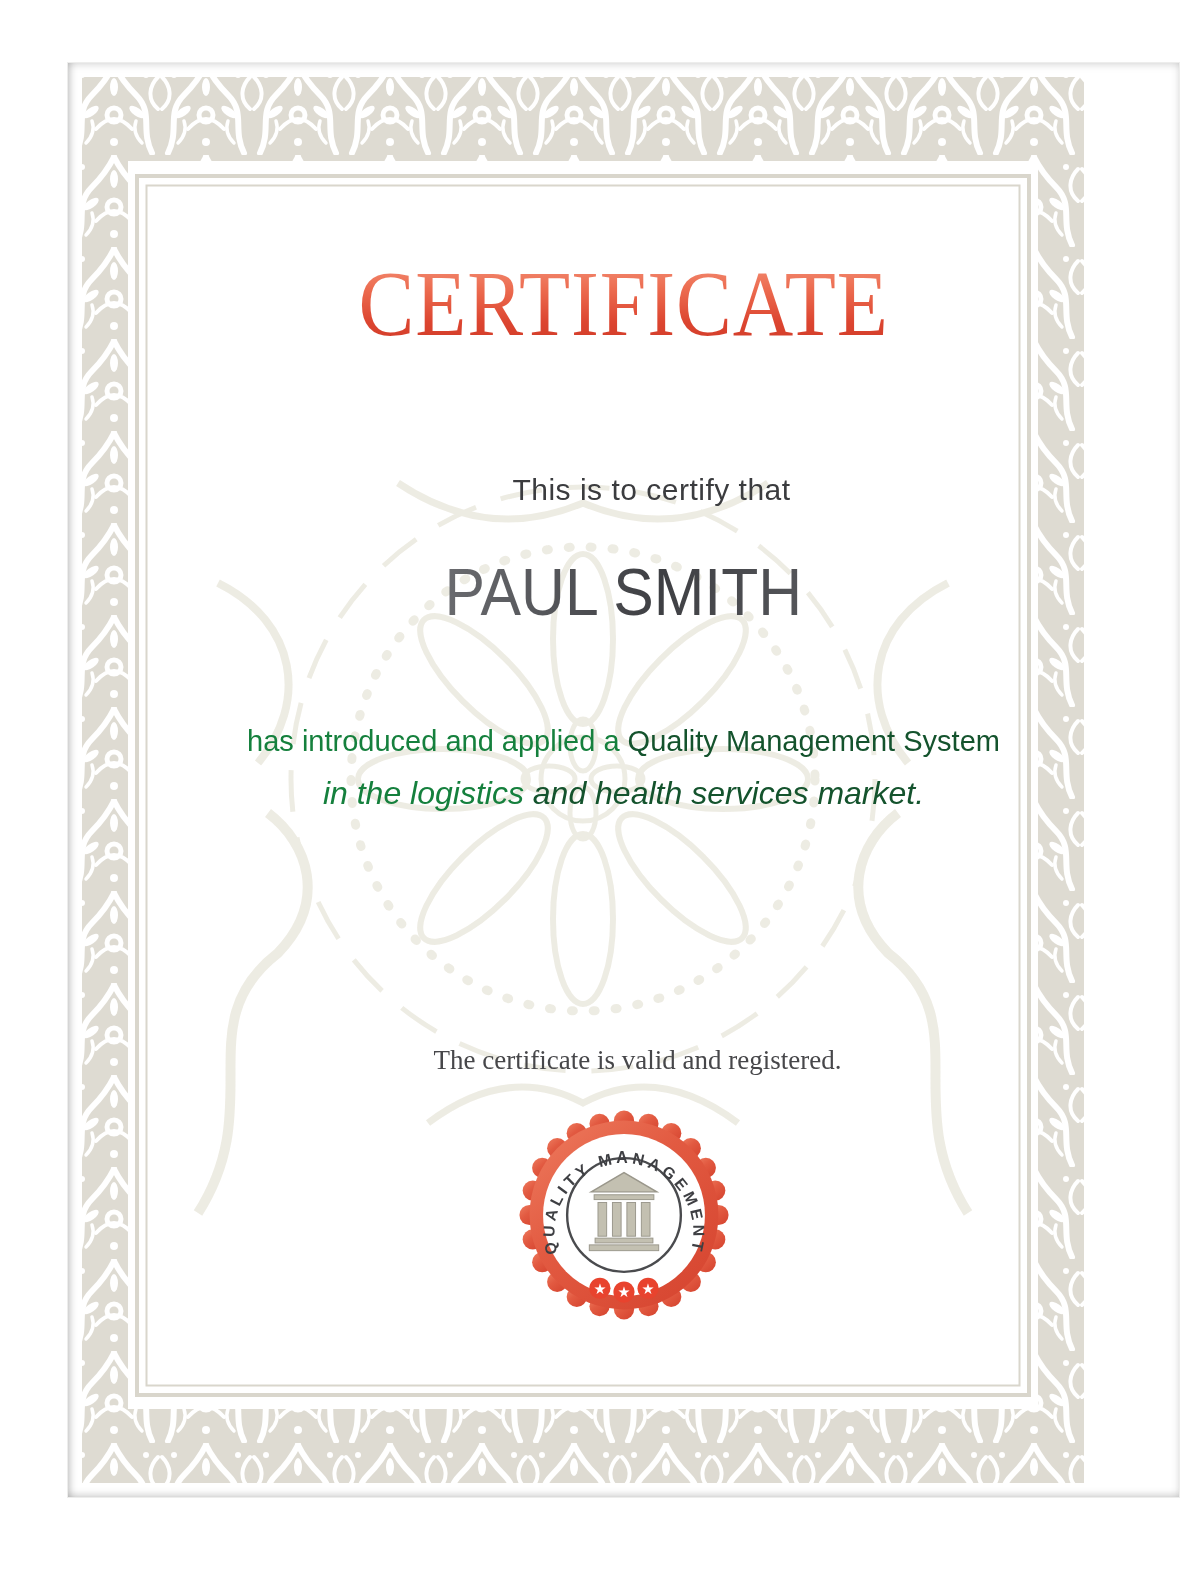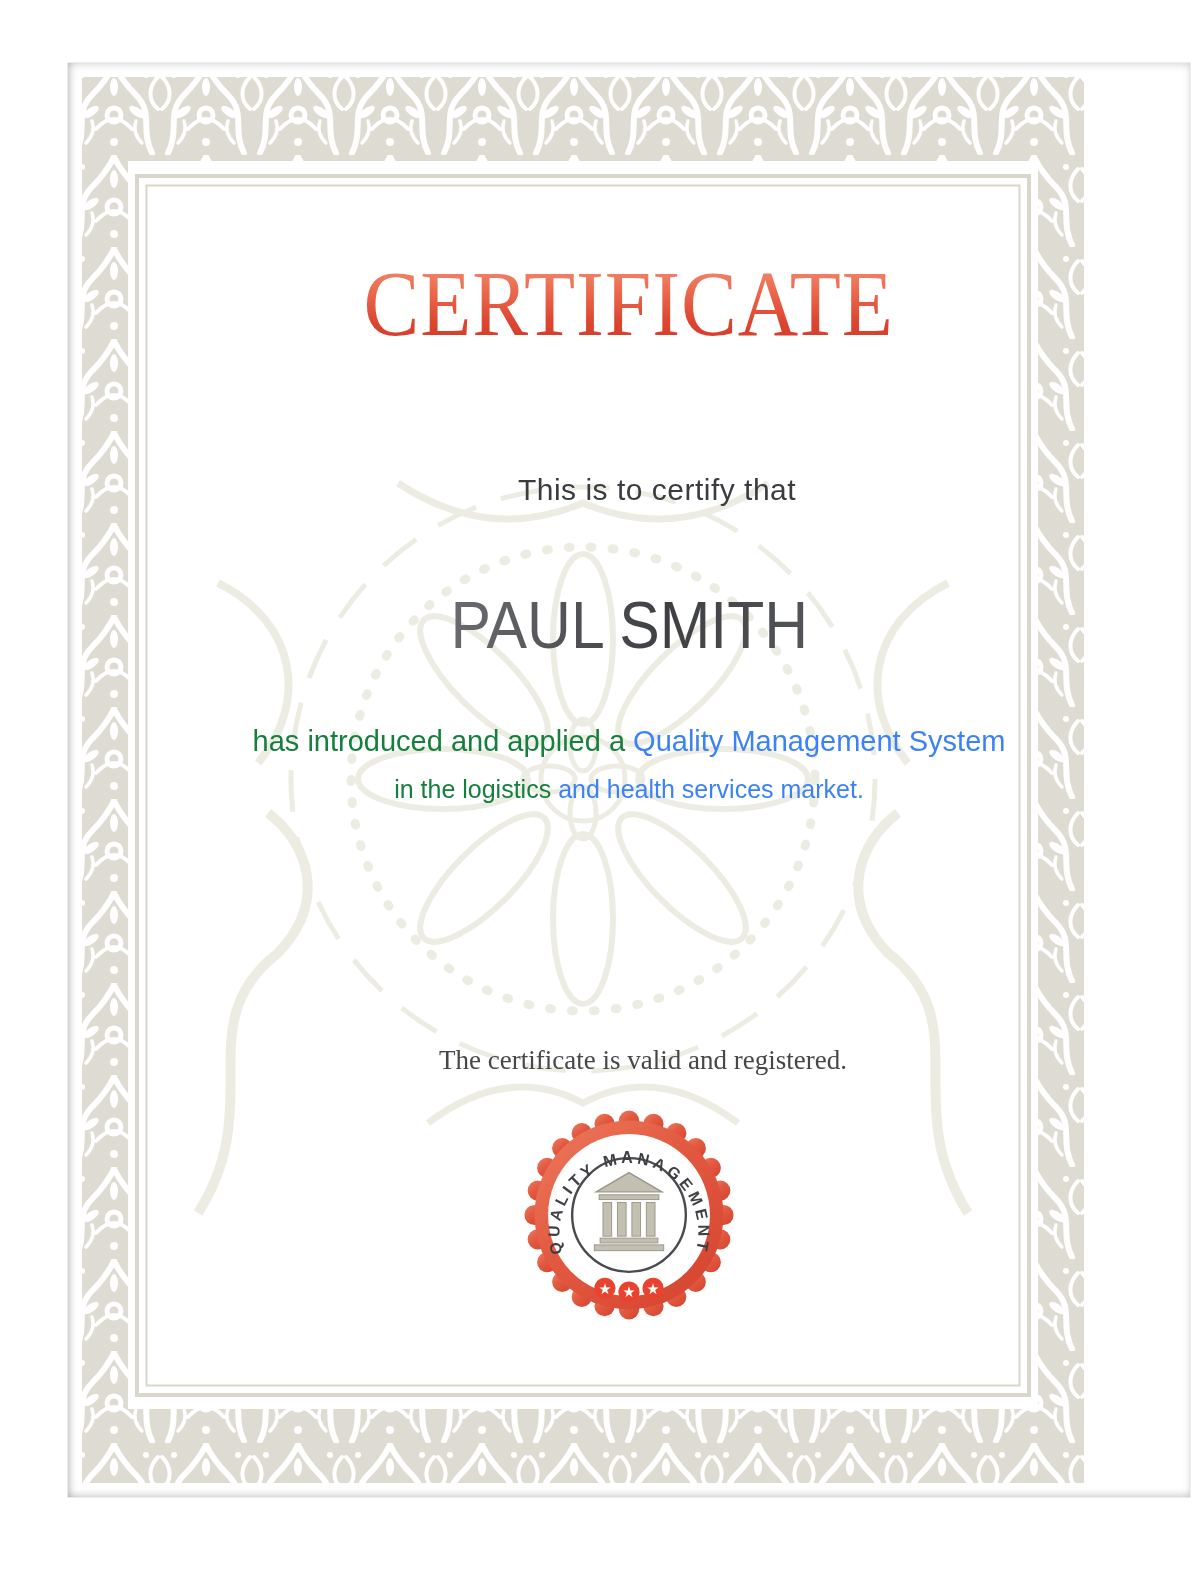--- a/index.html
+++ b/index.html
@@ -6,48 +6,47 @@
   body{width:1201px;height:1584px;position:relative;font-family:"Liberation Sans",sans-serif;overflow:hidden;}
   .canvas{position:absolute;inset:0;background:#ffffff;}
   .page{
     position:absolute;left:68px;top:63px;width:1111px;height:1434px;
     background:#ffffff;
     box-shadow:0 0 0 1px #ededec,
       inset 9px 0 7px -7px rgba(120,120,120,.45),
       inset 0 9px 7px -7px rgba(150,150,150,.35),
       inset -7px 0 6px -6px rgba(150,150,150,.30),
       inset 0 -9px 7px -7px rgba(130,130,130,.40);
-    padding-left:11px;
   }
   svg.frame,svg.watermark{position:absolute;left:0;top:0;pointer-events:none;}
   svg.watermark{opacity:.85;}
   .txt{position:absolute;left:0;width:100%;text-align:center;z-index:3;}
   .title{top:194px;}
   .title span{
     display:inline-block;
     font-family:"Liberation Serif",serif;
     font-size:93px;line-height:1;letter-spacing:1px;font-weight:400;
     transform:scaleX(.90);
     color:#db4531;
     background:linear-gradient(180deg,#f4937a 0%,#ec6b4f 35%,#dc4530 70%,#cf3a27 100%);
     -webkit-background-clip:text;background-clip:text;-webkit-text-fill-color:transparent;
   }
   .certify{top:410px;font-size:30px;color:#3b3c3f;letter-spacing:.5px;margin-left:28px;}
-  .name{top:529px;}
+  .name{top:496px;}
   .name span{
     display:inline-block;font-size:66px;line-height:1;letter-spacing:0px;
     transform:scaleX(.92);
     color:#515257;
     background:linear-gradient(100deg,#6b6c70 0%,#3e3f43 60%,#55565a 100%);
     -webkit-background-clip:text;background-clip:text;-webkit-text-fill-color:transparent;
   }
   .body1{top:662px;font-size:29px;}
-  .body2{top:712px;font-size:25px;}
+  .body2{top:712px;font-size:32px;font-style:italic;}
   .light{color:#15803d;}
-  .dark{color:#3b82f6;}
+  .dark{color:#14532d;}
   .serifline{font-family:"Liberation Serif",serif;font-size:27px;color:#47474a;}
   .evidence{top:802px;}
   .valid{top:982px;margin-left:14px;}
   svg.seal{position:absolute;left:50%;top:1046px;transform:translateX(-50%);z-index:4;}
   .ring-text{font-family:"Liberation Sans",sans-serif;font-size:16.5px;font-weight:bold;
     letter-spacing:4px;fill:#3e3f43;}
   .star-glyph{font-family:"DejaVu Sans",sans-serif;font-size:15px;fill:#ffffff;}
 </style>
 </head>
 <body>

